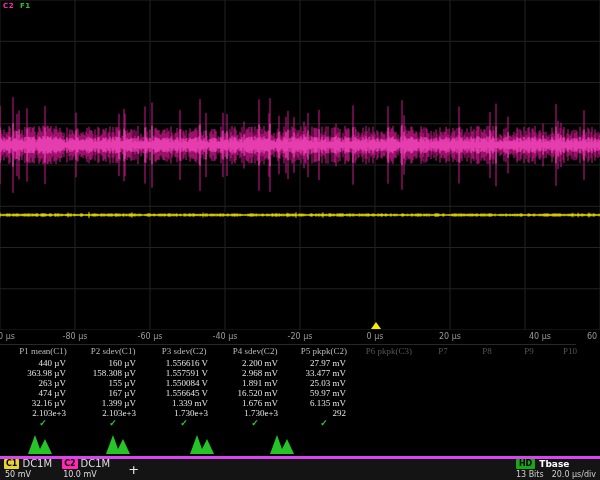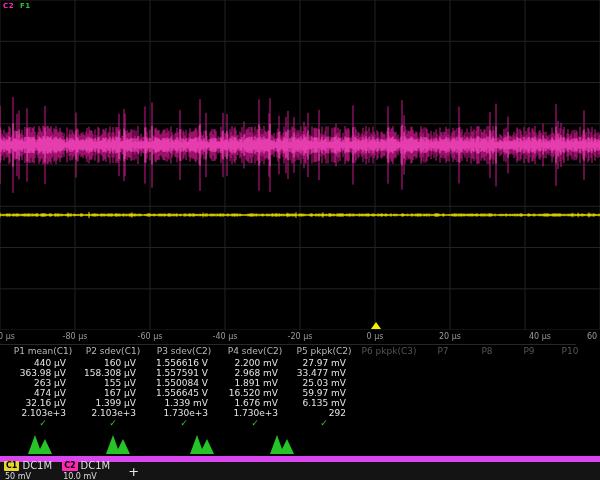--- a/index.html
+++ b/index.html
@@ -15,36 +15,36 @@
   .annot .a2{color:#27c427;}
   .trig{
     position:absolute;left:371px;top:322px;width:0;height:0;
     border-left:5px solid transparent;border-right:5px solid transparent;
     border-bottom:7px solid #f8ec00;
   }
   
   .time-axis{position:absolute;top:330px;left:0;width:600px;height:14px;}
   .axlab{position:absolute;top:2px;transform:translateX(-50%);font-size:8px;color:#9a9a9a;white-space:nowrap;}
   
-  .mtable{position:absolute;top:344px;left:0;width:576px;border-top:1px solid #282828;}
+  .mtable{position:absolute;top:344px;left:0;width:576px;border-top:1px solid #282828;font-family:Liberation Serif, serif;}
   .mgrid{
     display:grid;
     grid-template-columns:70px 70px 72px 70px 68px 62px 46px 42px 42px 40px;
     padding-left:8px;
   }
   .mh{font-size:9px;color:#b8b8b8;text-align:center;height:13px;line-height:13px;white-space:nowrap;overflow:hidden;}
   .mh.dim{color:#555;}
   .mv{font-size:9px;color:#e4e4e4;text-align:right;padding-right:12px;height:10px;line-height:10px;white-space:nowrap;}
   .ms{font-size:9px;color:#2ecc2e;text-align:center;height:11px;line-height:11px;font-weight:bold;}
   
   .trend{position:absolute;top:429px;left:0;width:600px;height:27px;}
   
   .statusbar{
     position:absolute;top:456px;left:0;width:600px;height:24px;box-sizing:border-box;
-    background:#141414;border-top:6px solid #d946ef;
+    background:#141414;border-top:3px solid #d946ef;
     display:flex;align-items:center;padding:0 4px;
   }
   .ch-boxes{display:flex;align-items:flex-start;gap:10px;}
   .chbox{display:flex;flex-direction:column;line-height:10px;cursor:pointer;}
   .ch-r1{display:flex;align-items:center;gap:3px;}
   .chip{font-size:8px;font-weight:bold;color:#000;padding:0 2px;border-radius:1px;line-height:10px;}
   .coup{font-size:10px;color:#ddd;}
   .ch-r2{font-size:8px;color:#ddd;margin-top:1px;padding-left:1px;}
   .addbtn{
     margin-left:14px;background:transparent;border:none;color:#e8e8e8;
@@ -212,15 +212,25 @@
         <div class="chbox">
           <div class="ch-r1">
             <span class="chip" style="background: rgb(255, 41, 180);">C2</span>
             <span class="coup">DC1M</span>
           </div>
           <div class="ch-r2">10.0 mV</div>
         </div>
       </div>
     <button class="addbtn">+</button>
     <div class="spacer"></div>
+    <div class="tbase-box">
+      <div class="tb-row1">
+        <span class="hd-chip">HD</span>
+        <span class="tb-label">Tbase</span>
+      </div>
+      <div class="tb-row2">
+        <span>13 Bits</span>
+        <span>20.0 µs/div</span>
+      </div>
+    </div>
   </div>
 
 </div>
 
 </body></html>

